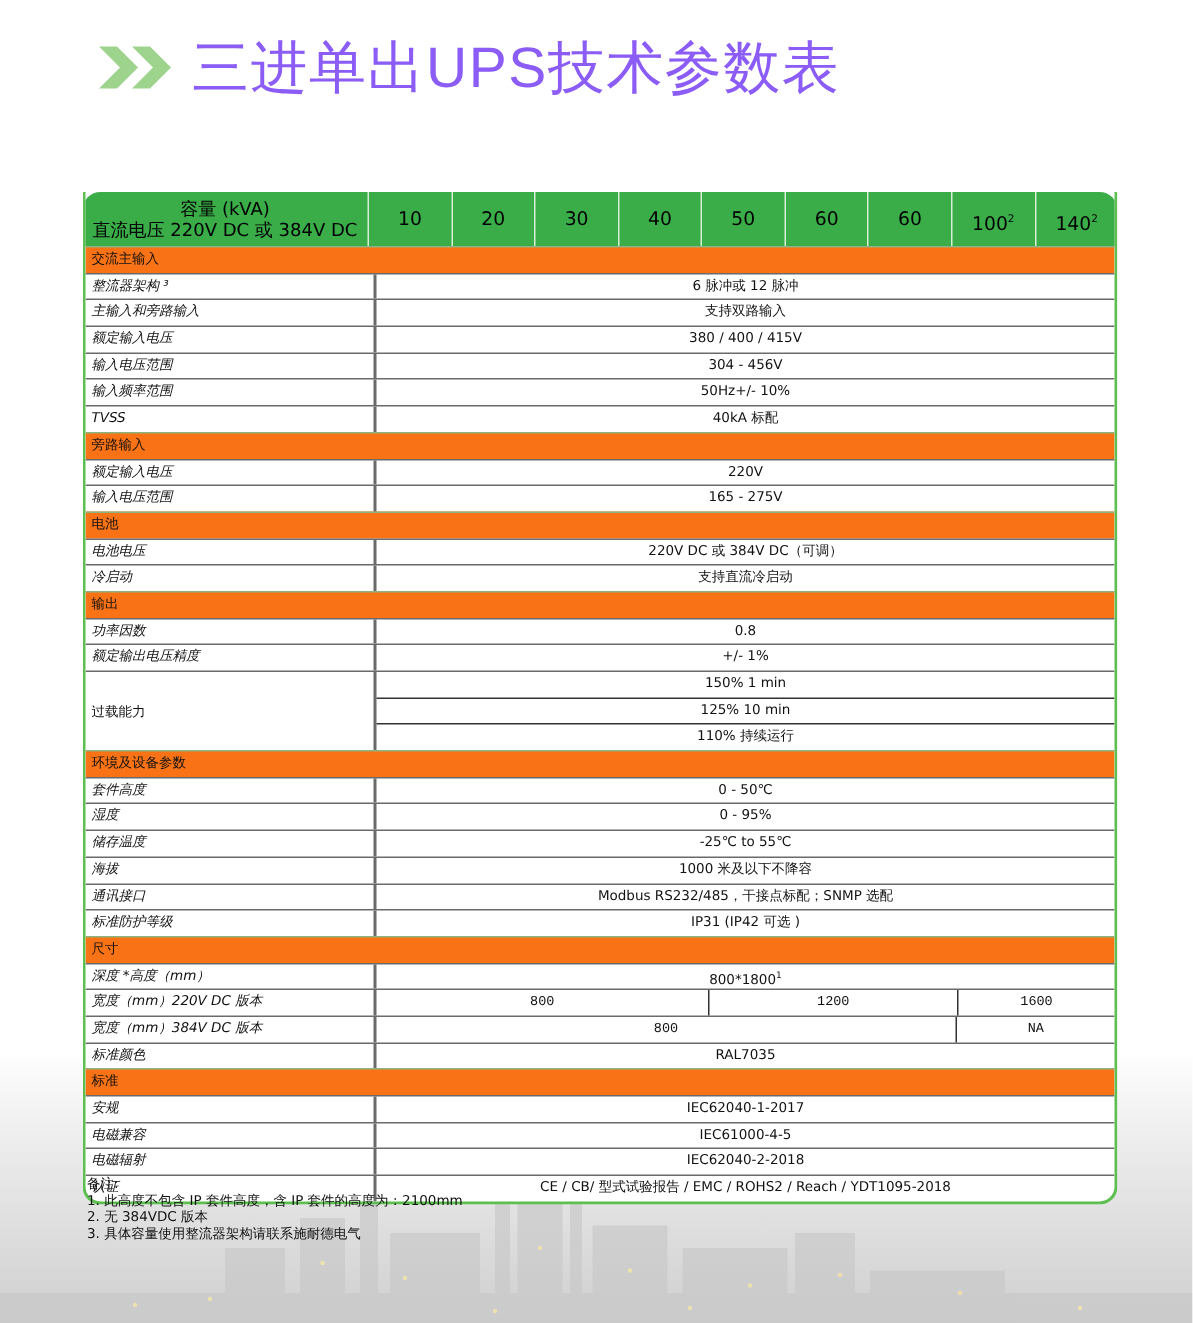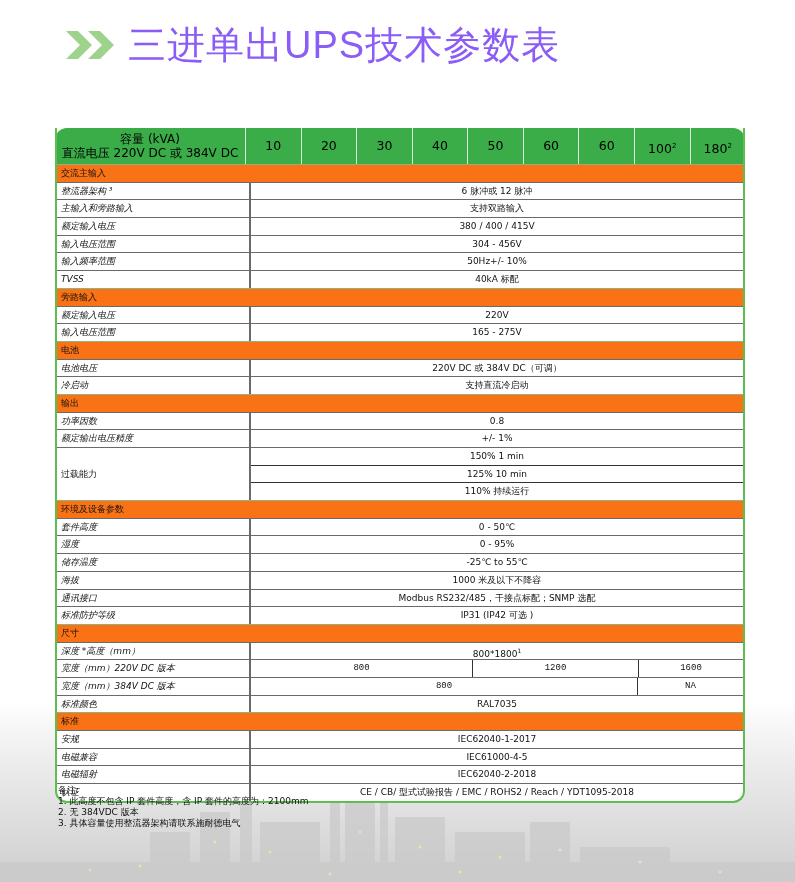--- a/index.html
+++ b/index.html
@@ -82,21 +82,21 @@
       <div>直流电压 220V DC 或 384V DC</div>
     </div>
     <div class="c"><span>10</span></div>
     <div class="c"><span>20</span></div>
     <div class="c"><span>30</span></div>
     <div class="c"><span>40</span></div>
     <div class="c"><span>50</span></div>
     <div class="c"><span>60</span></div>
     <div class="c"><span>60</span></div>
     <div class="c"><span>100</span><sup>2</sup></div>
-    <div class="c"><span>180</span><sup>2</sup></div>
+    <div class="c"><span>140</span><sup>2</sup></div>
   </div>
 
   <div class="sec">交流主输入</div>
   <div class="row">
       <div class="k">整流器架构 ³</div>
       <div class="v">6 脉冲或 12 脉冲</div>
     </div>
   <div class="row">
       <div class="k">主输入和旁路输入</div>
       <div class="v">支持双路输入</div>

